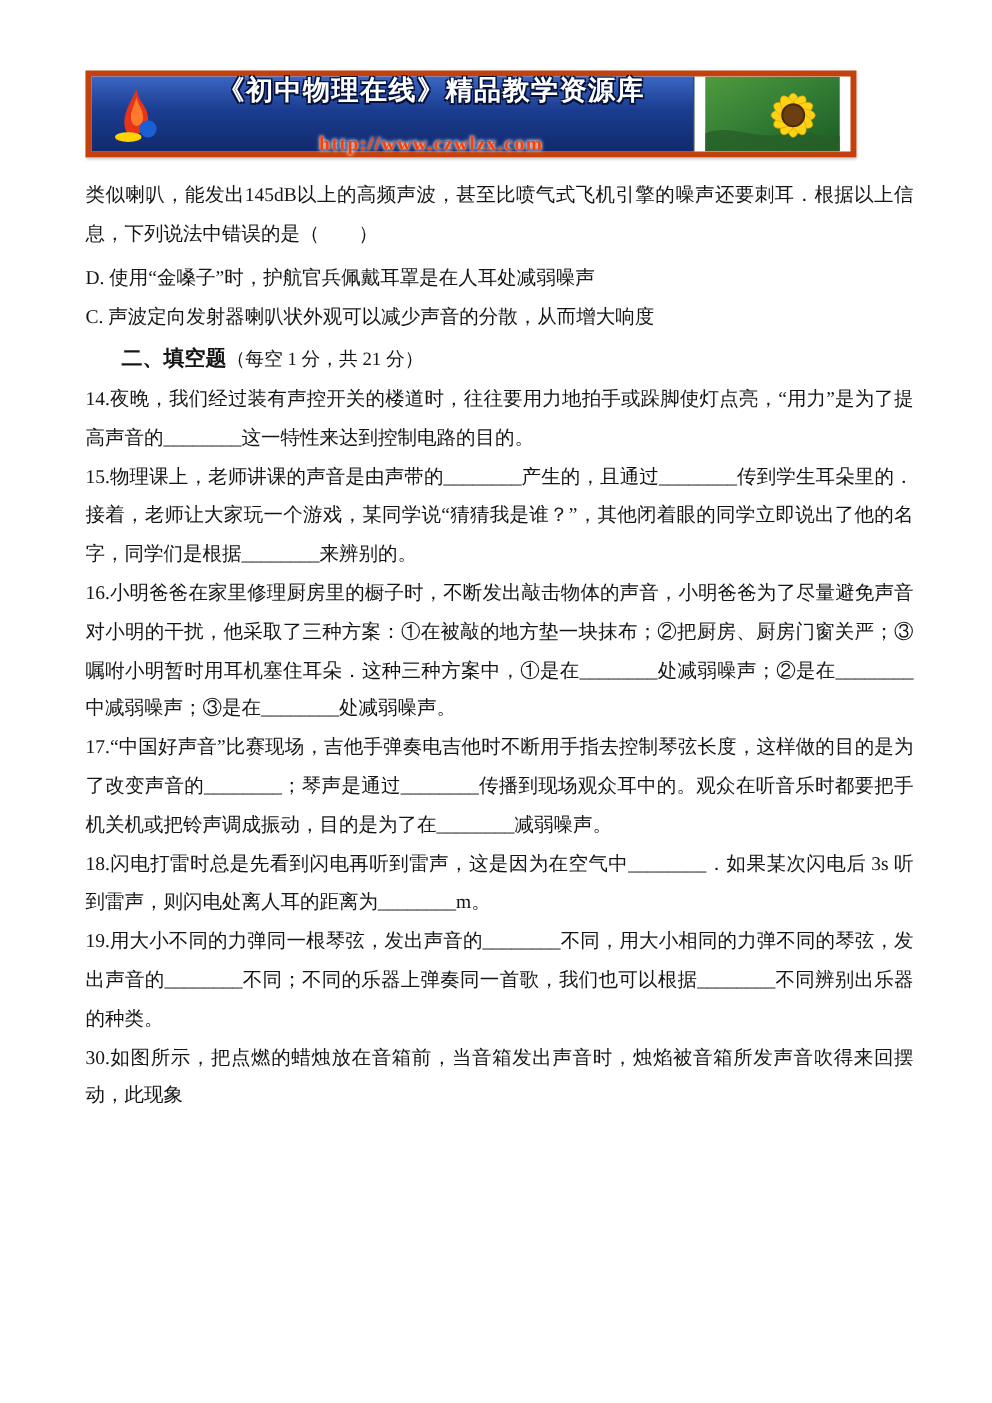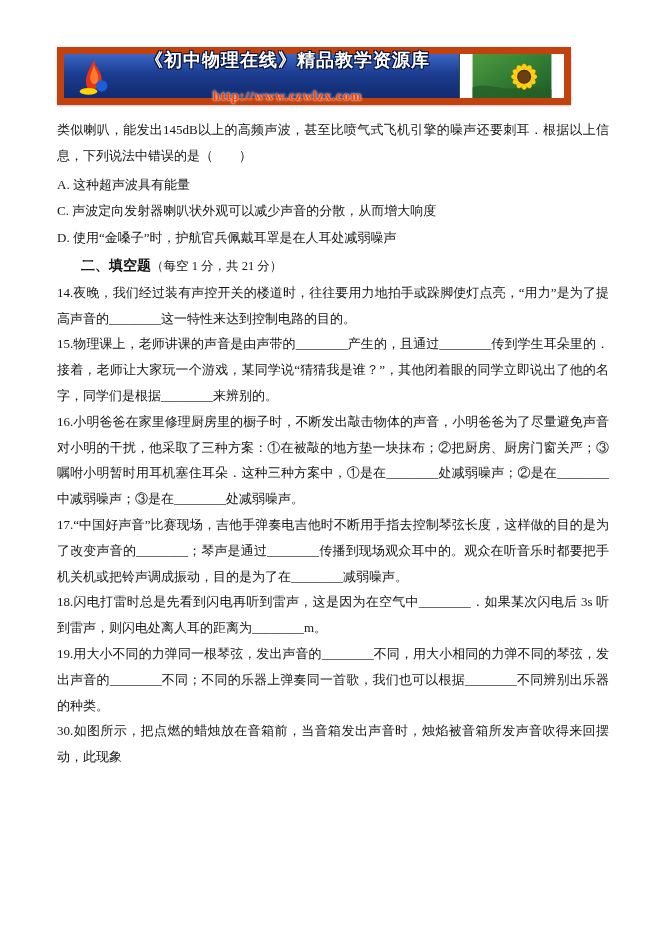--- a/index.html
+++ b/index.html
@@ -19,21 +19,21 @@
 
   
   .banner {
     position: absolute;
     left: 57px;
     top: 47px;
     width: 514px;
     height: 58px;
     display: flex;
     box-sizing: border-box;
-    border: 7px solid #c2410c;
+    border: 4px solid #c2410c;
     box-shadow: 0 1px 2px rgba(0,0,0,0.25);
   }
   .banner-main {
     flex: 1;
     background: linear-gradient(180deg, #3a66c4 0%, #1b3c90 45%, #122a6e 100%);
     display: flex;
     align-items: center;
     padding: 0 4px;
   }
   .banner-logo {
@@ -147,23 +147,22 @@
         </g>
       </svg>
     </div>
   </div>
 
   <div class="content">
 
     <p class="stem">类似喇叭，能发出145dB以上的高频声波，甚至比喷气式飞机引擎的噪声还要刺耳．根据以上信息，下列说法中错误的是（　　）</p>
 
     <div class="options">
-      <p>A. 这种超声波具有能量</p>
+      <p>D. 使用“金嗓子”时，护航官兵佩戴耳罩是在人耳处减弱噪声</p>
       <p>C. 声波定向发射器喇叭状外观可以减少声音的分散，从而增大响度</p>
-      <p>D. 使用“金嗓子”时，护航官兵佩戴耳罩是在人耳处减弱噪声</p>
     </div>
 
     <p class="section-head"><span class="section-title">二、填空题</span><span class="section-note">（每空 1 分，共 21 分）</span></p>
 
     <p class="question blank-text">14.夜晚，我们经过装有声控开关的楼道时，往往要用力地拍手或跺脚使灯点亮，“用力”是为了提高声音的________这一特性来达到控制电路的目的。</p>
     <p class="question blank-text">15.物理课上，老师讲课的声音是由声带的________产生的，且通过________传到学生耳朵里的．接着，老师让大家玩一个游戏，某同学说“猜猜我是谁？”，其他闭着眼的同学立即说出了他的名字，同学们是根据________来辨别的。</p>
     <p class="question blank-text">16.小明爸爸在家里修理厨房里的橱子时，不断发出敲击物体的声音，小明爸爸为了尽量避免声音对小明的干扰，他采取了三种方案：①在被敲的地方垫一块抹布；②把厨房、厨房门窗关严；③嘱咐小明暂时用耳机塞住耳朵．这种三种方案中，①是在________处减弱噪声；②是在________中减弱噪声；③是在________处减弱噪声。</p>
     <p class="question blank-text">17.“中国好声音”比赛现场，吉他手弹奏电吉他时不断用手指去控制琴弦长度，这样做的目的是为了改变声音的________；琴声是通过________传播到现场观众耳中的。观众在听音乐时都要把手机关机或把铃声调成振动，目的是为了在________减弱噪声。</p>
     <p class="question blank-text">18.闪电打雷时总是先看到闪电再听到雷声，这是因为在空气中________．如果某次闪电后 3s 听到雷声，则闪电处离人耳的距离为________m。</p>
     <p class="question blank-text">19.用大小不同的力弹同一根琴弦，发出声音的________不同，用大小相同的力弹不同的琴弦，发出声音的________不同；不同的乐器上弹奏同一首歌，我们也可以根据________不同辨别出乐器的种类。</p>

